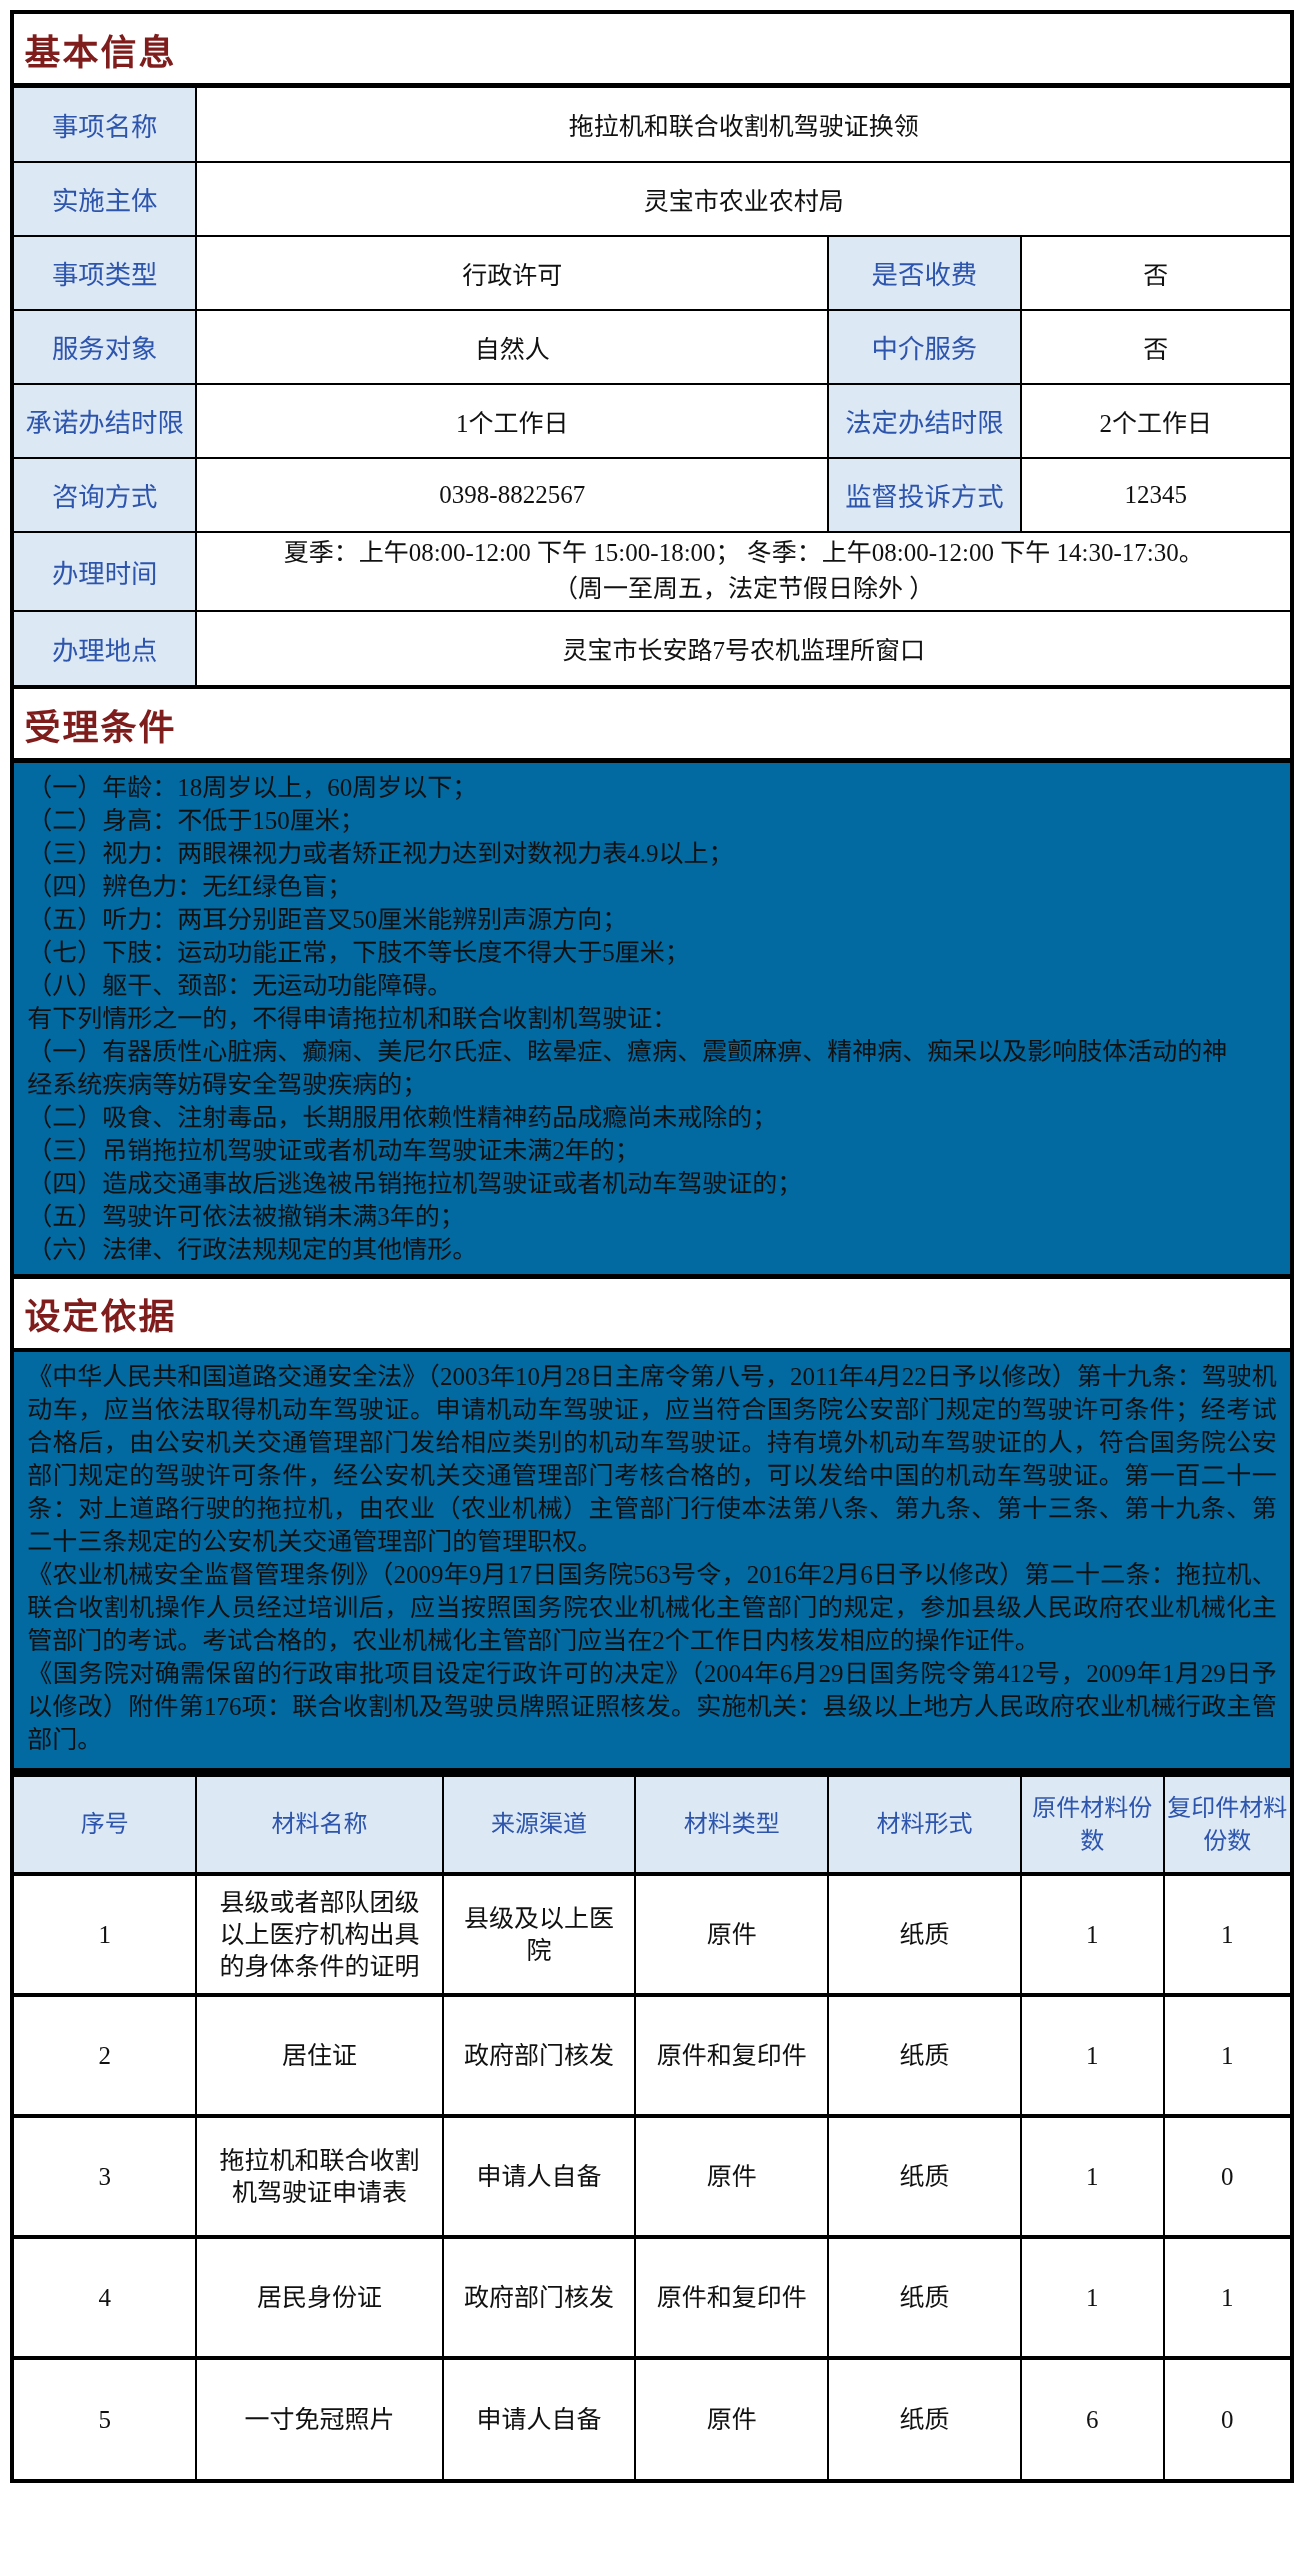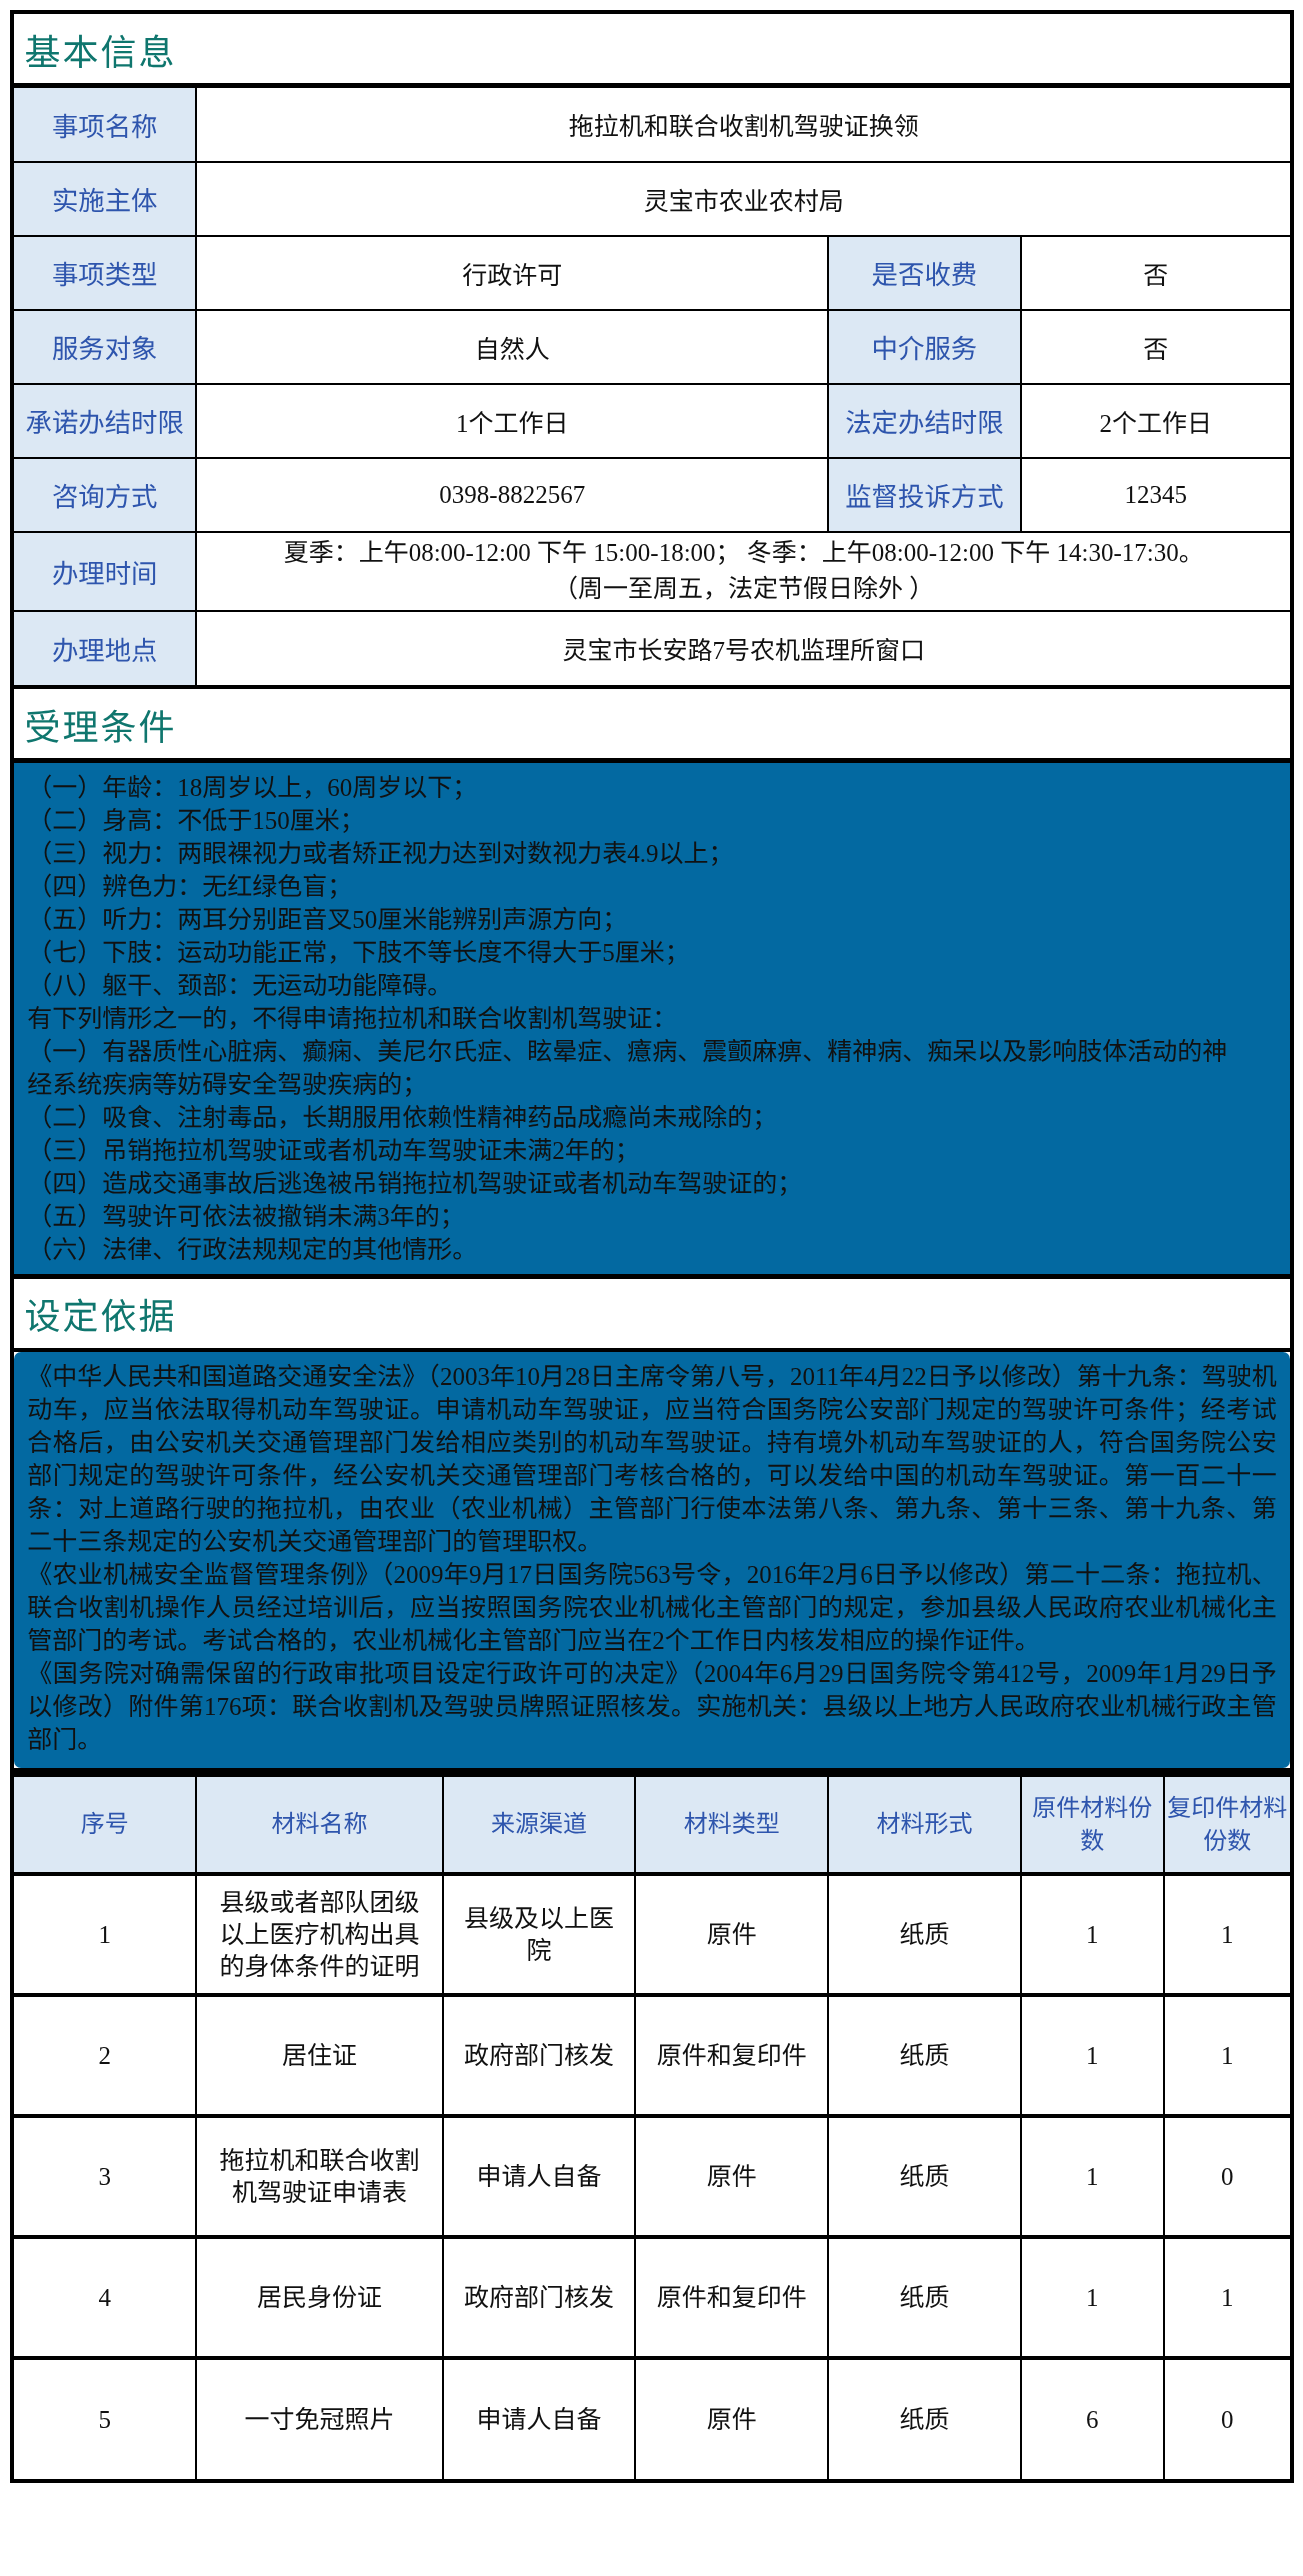--- a/index.html
+++ b/index.html
@@ -19,24 +19,24 @@
     margin: 10px 10px 0 10px;
     border: 4.6px solid #000000;
     background: #ffffff;
   }
   .section-title {
     height: 69px;
     display: flex;
     align-items: center;
     padding-left: 10.6px;
     font-family: "Liberation Sans", "DejaVu Sans", sans-serif;
-    font-weight: normal;
+    font-weight: bold;
     font-size: 36px;
     letter-spacing: 2px;
-    color: #0f766e;
+    color: #7f1d1d;
     background: #ffffff;
   }
   .hr {
     height: 4.6px;
     background: #000000;
     font-size: 0;
     line-height: 0;
   }
   table {
     width: 100%;
@@ -63,21 +63,21 @@
   }
   .basic .two-line div { line-height: 36px; }
   
   .textblock {
     padding: 8px 13.2px;
     font-size: 25px;
     line-height: 33px;
     background: #0369a1;
     word-break: break-all;
   }
-  .textblock.justify { text-align: justify; min-height: 400px; border-radius: 7px; }
+  .textblock.justify { text-align: justify; min-height: 400px; }
   .textblock .line { white-space: normal; }
   
   .materials th, .materials td {
     border: 2px solid #000000;
     border-top-width: 4px;
     border-bottom-width: 4px;
     text-align: center;
     vertical-align: middle;
     word-break: break-all;
   }

